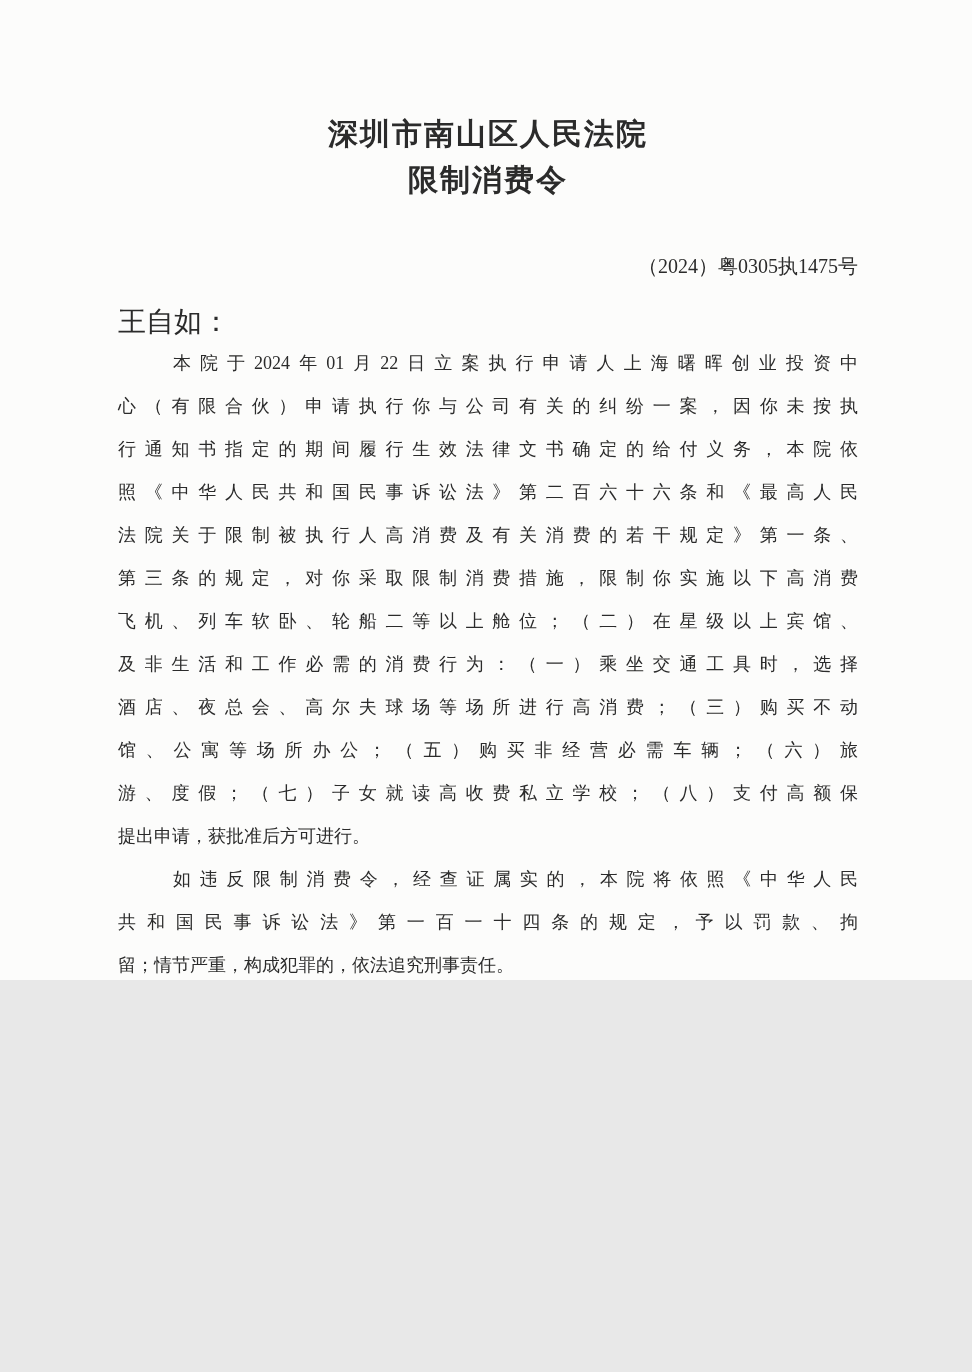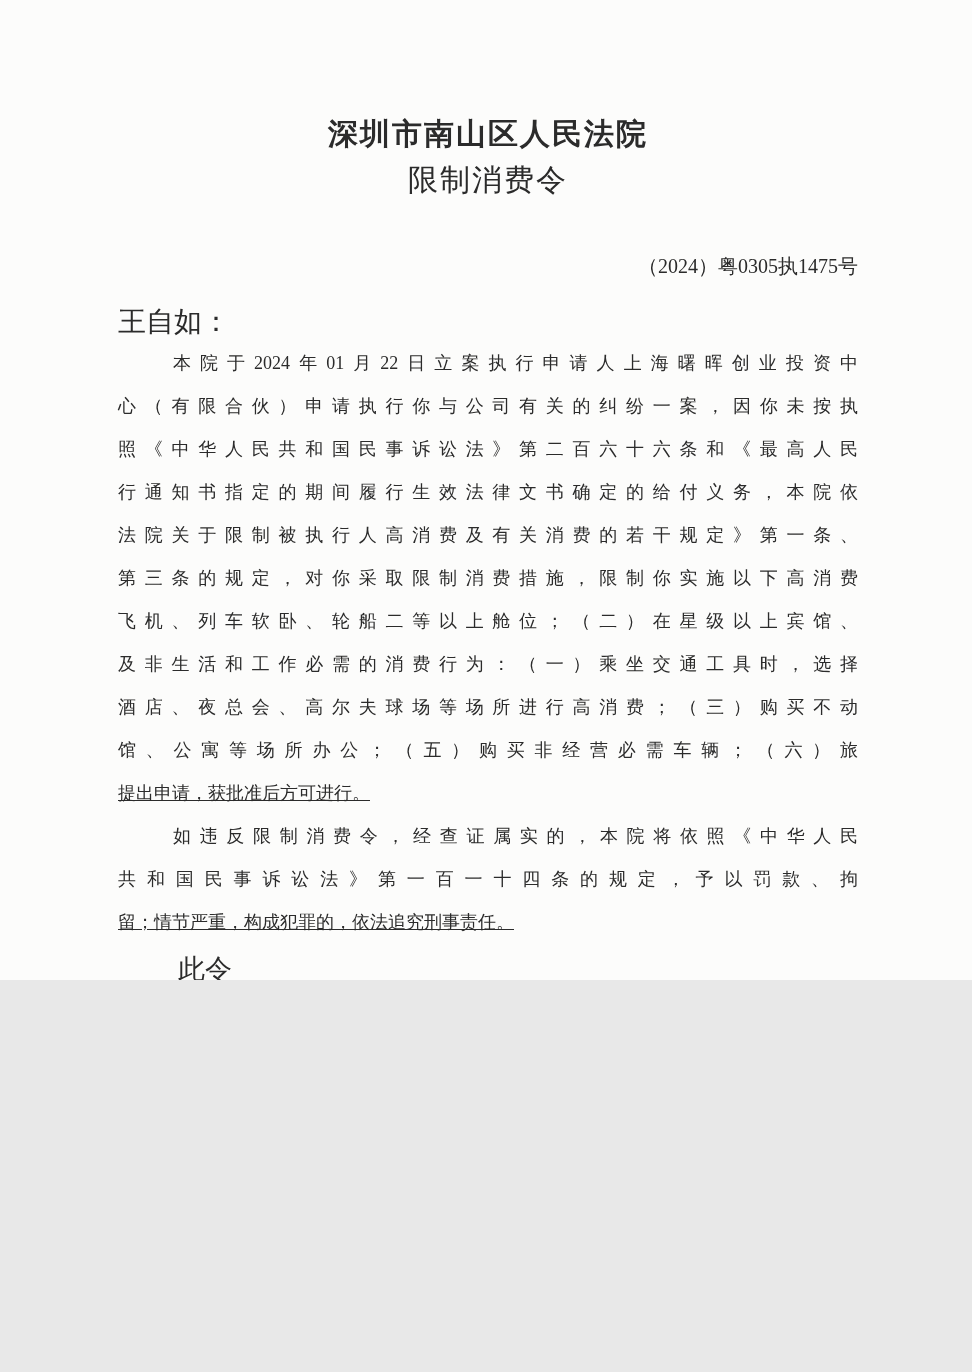--- a/index.html
+++ b/index.html
@@ -26,21 +26,21 @@
     text-align: center;
     font-size: 30px;
     line-height: 44px;
     font-weight: 700;
     letter-spacing: 2px;
   }
   .doc-subtitle {
     text-align: center;
     font-size: 30px;
     line-height: 48px;
-    font-weight: 400;
+    font-weight: 700;
     letter-spacing: 2px;
   }
   .case-number {
     margin-top: 42px;
     text-align: right;
     font-size: 20px;
     line-height: 40px;
   }
   .addressee {
     margin-top: 16px;
@@ -53,21 +53,20 @@
     line-height: 43px;
     text-align: justify;
     text-align-last: justify;
     text-justify: inter-character;
     white-space: nowrap;
   }
   .line.first { text-indent: 55px; }
   .line.last {
     text-align-last: auto;
     text-align: left;
-    text-decoration: underline;
   }
   .closing {
     margin-top: 4px;
     font-size: 27px;
     line-height: 43px;
     text-indent: 60px;
   }
   .date-line {
     font-size: 28px;
     line-height: 44px;
@@ -122,28 +121,29 @@
     <div class="doc-title">深圳市南山区人民法院</div>
     <div class="doc-subtitle">限制消费令</div>
 
     <div class="case-number">（2024）粤0305执1475号</div>
 
     <div class="addressee">王自如：</div>
 
     <div class="para">
       <div class="line first">本院于2024年01月22日立案执行申请人上海曙晖创业投资中</div>
       <div class="line">心（有限合伙）申请执行你与公司有关的纠纷一案，因你未按执</div>
+      <div class="line">行通知书指定的期间履行生效法律文书确定的给付义务，本院依</div>
       <div class="line">照《中华人民共和国民事诉讼法》第二百六十六条和《最高人民</div>
-      <div class="line">行通知书指定的期间履行生效法律文书确定的给付义务，本院依</div>
       <div class="line">法院关于限制被执行人高消费及有关消费的若干规定》第一条、</div>
       <div class="line">第三条的规定，对你采取限制消费措施，限制你实施以下高消费</div>
       <div class="line">飞机、列车软卧、轮船二等以上舱位；（二）在星级以上宾馆、</div>
       <div class="line">及非生活和工作必需的消费行为：（一）乘坐交通工具时，选择</div>
       <div class="line">酒店、夜总会、高尔夫球场等场所进行高消费；（三）购买不动</div>
       <div class="line">馆、公寓等场所办公；（五）购买非经营必需车辆；（六）旅</div>
+      <div class="line">游、度假；（七）子女就读高收费私立学校；（八）支付高额保</div>
       <div class="line last">提出申请，获批准后方可进行。</div>
     </div>
 
     <div class="para">
       <div class="line first">如违反限制消费令，经查证属实的，本院将依照《中华人民</div>
       <div class="line">共和国民事诉讼法》第一百一十四条的规定，予以罚款、拘</div>
       <div class="line last">留；情节严重，构成犯罪的，依法追究刑事责任。</div>
     </div>
 
     <div class="closing">此令</div>

